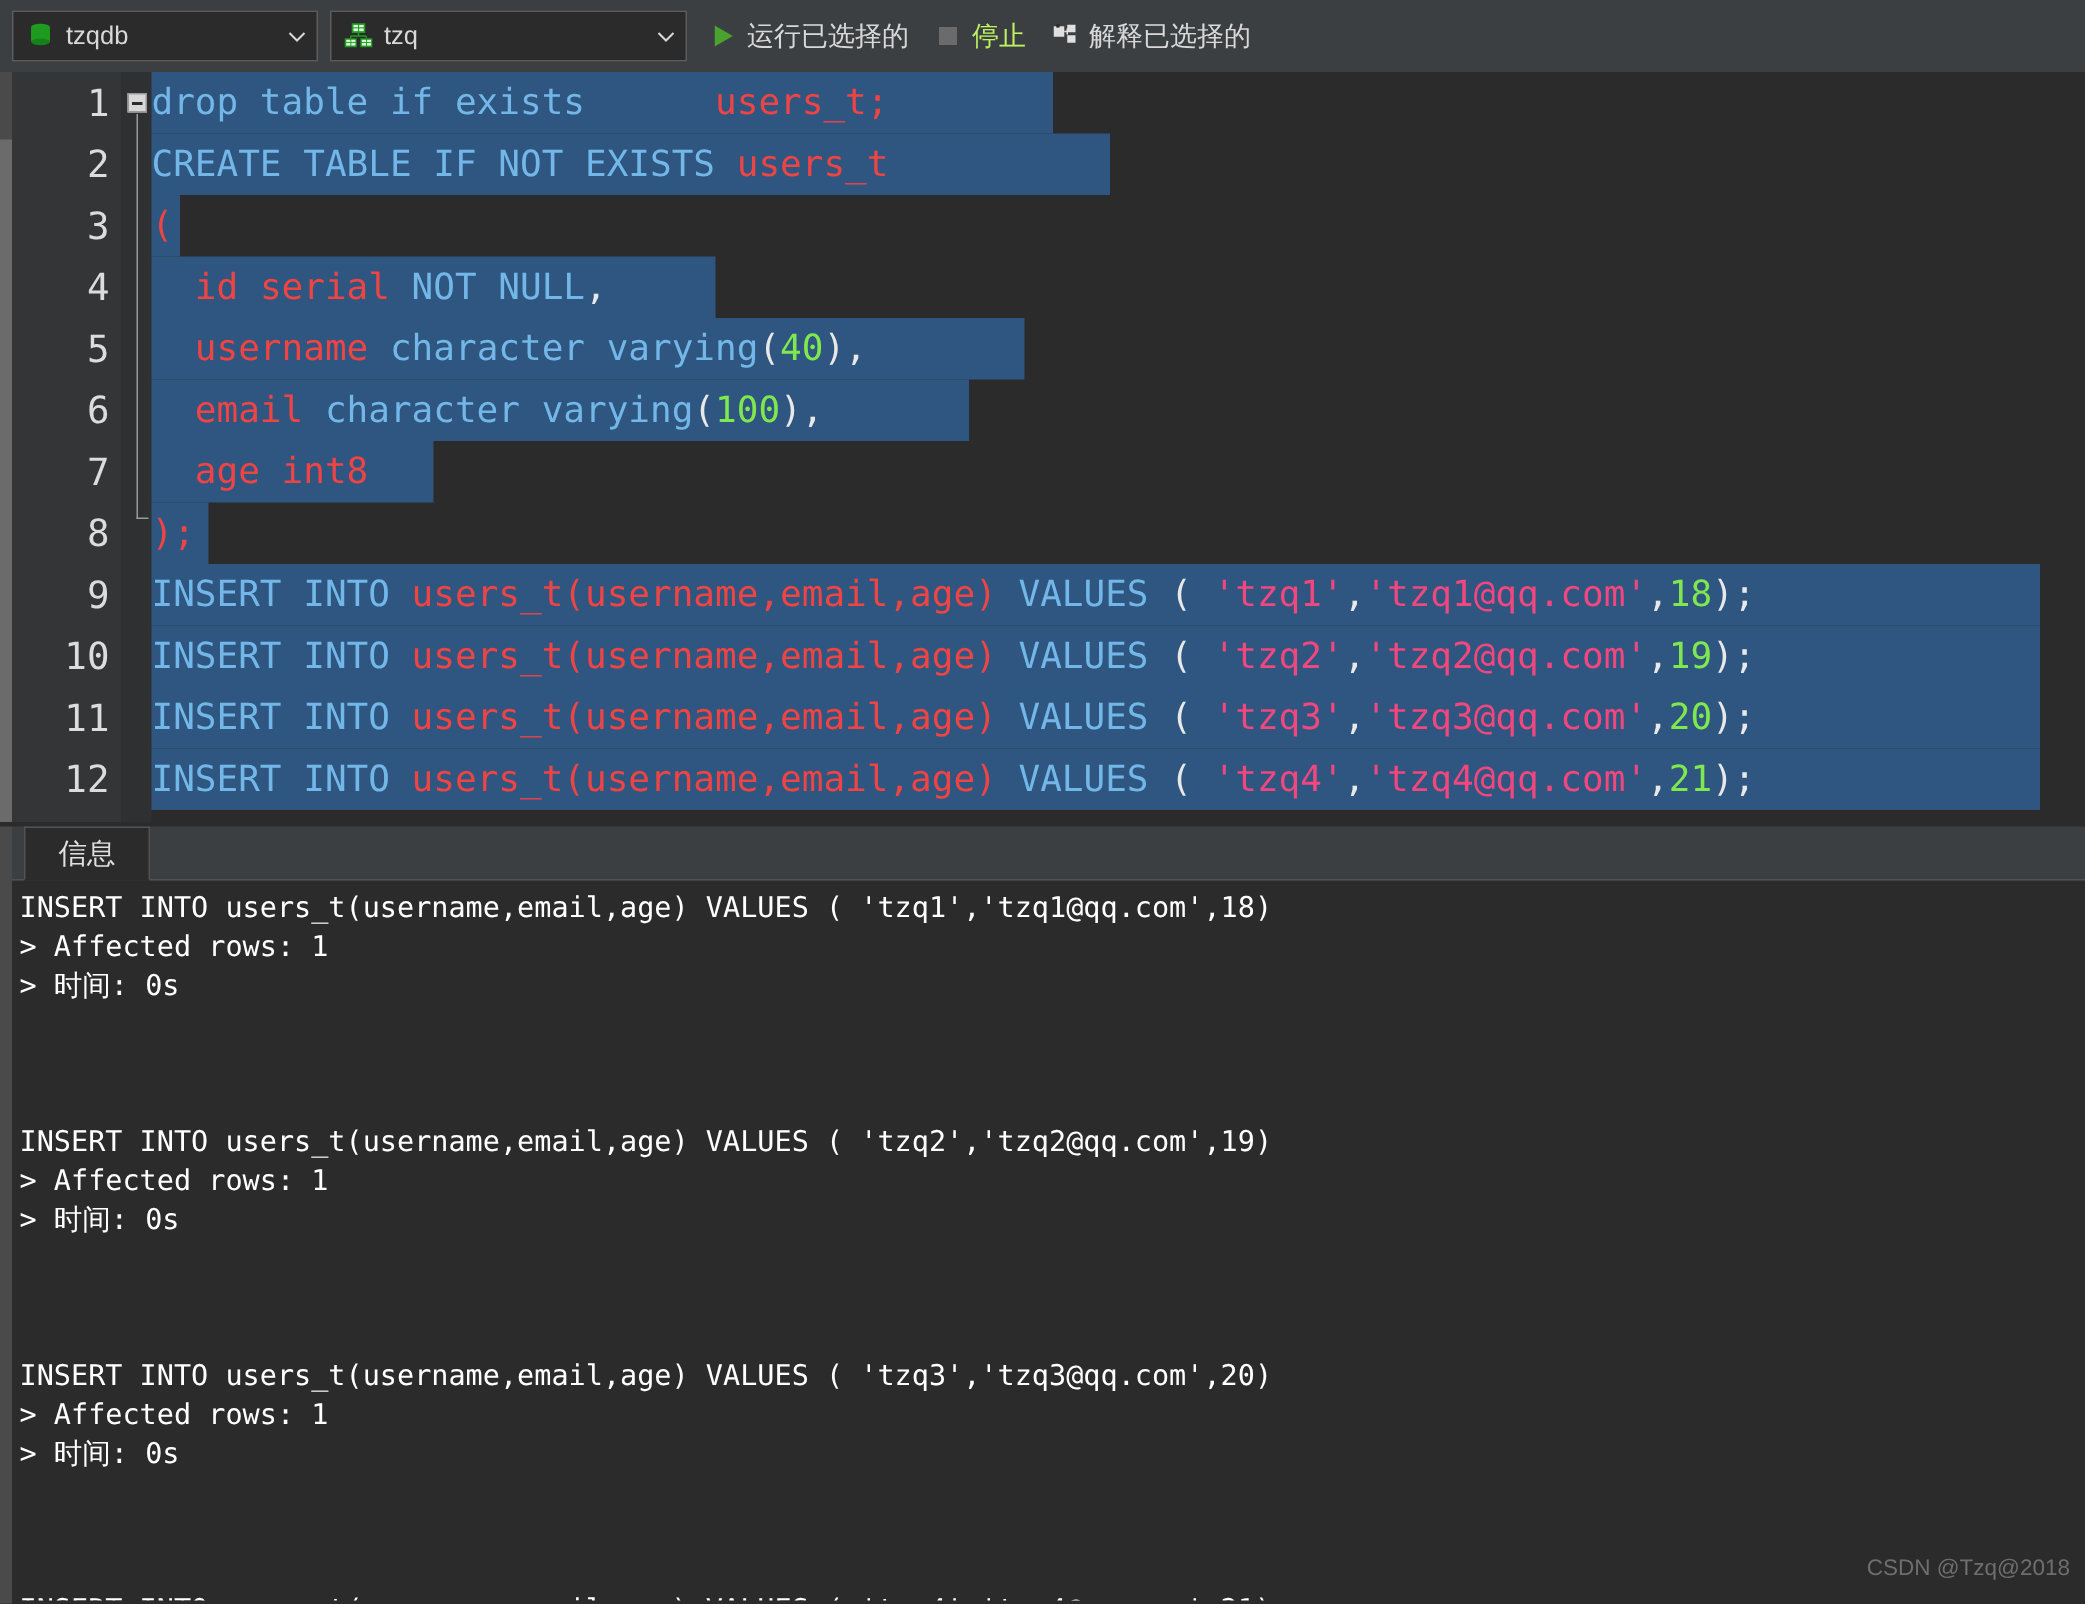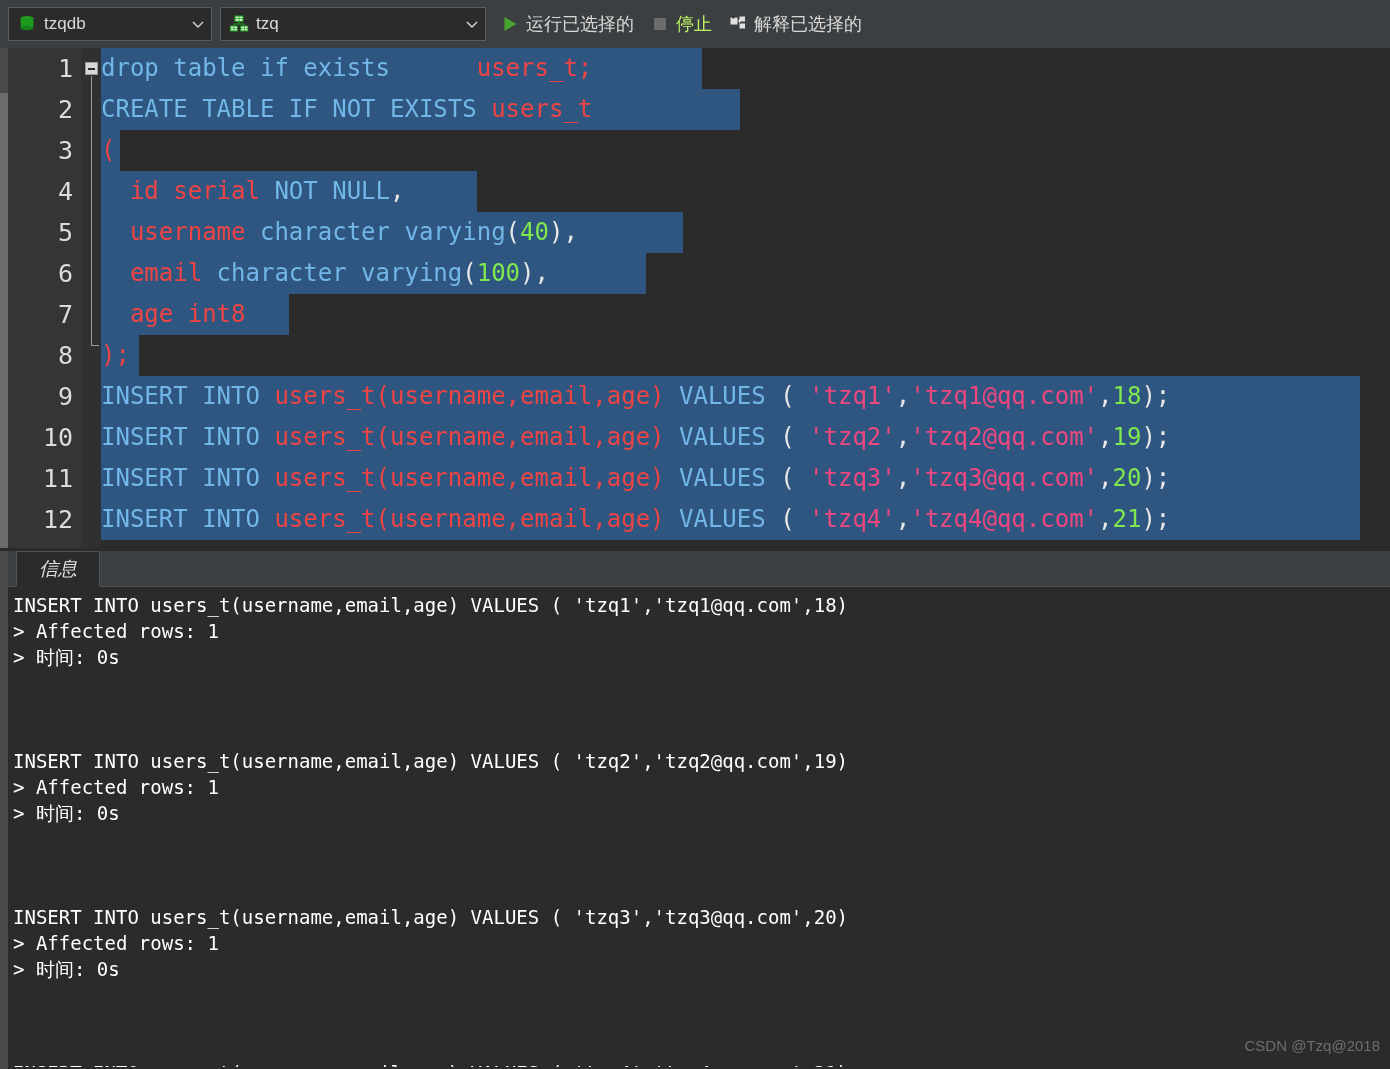--- a/index.html
+++ b/index.html
@@ -23,21 +23,21 @@
     height: 34px;
     background: #2b2b2b;
     border: 1px solid #5a5d5f;
     display: flex; align-items: center;
     margin-right: 8px;
     padding: 0 4px 0 8px;
     position: relative;
   }
   .combo.conn  { width: 248px; }
   .combo.db    { width: 204px; }
-  .combo.schema{ width: 266px; }
+  .combo.schema{ width: 238px; }
   .combo-label {
     color: #d8d8d8;
     font-size: 17px;
     margin-left: 7px;
     white-space: nowrap;
     overflow: hidden;
     flex: 1;
     font-family: "Liberation Sans", sans-serif;
   }
   .chev {
@@ -155,21 +155,20 @@
   #respanel {
     position: absolute; left: 0; top: 548px;
     width: 1390px; height: 521px;
     background: #2b2b2b;
   }
   #tabstrip {
     position: absolute; left: 8px; top: 3px;
     width: 1382px; height: 36px;
     background: #3c3f41;
     border-bottom: 1px solid #4f5355;
-    font-style: italic;
   }
   #tab-info {
     position: absolute; left: 8px; top: 0;
     height: 36px;
     padding: 0 22px;
     display: flex; align-items: center;
     background: #2b2b2b;
     border: 1px solid #4f5355;
     border-bottom: 1px solid #2b2b2b;
   }

